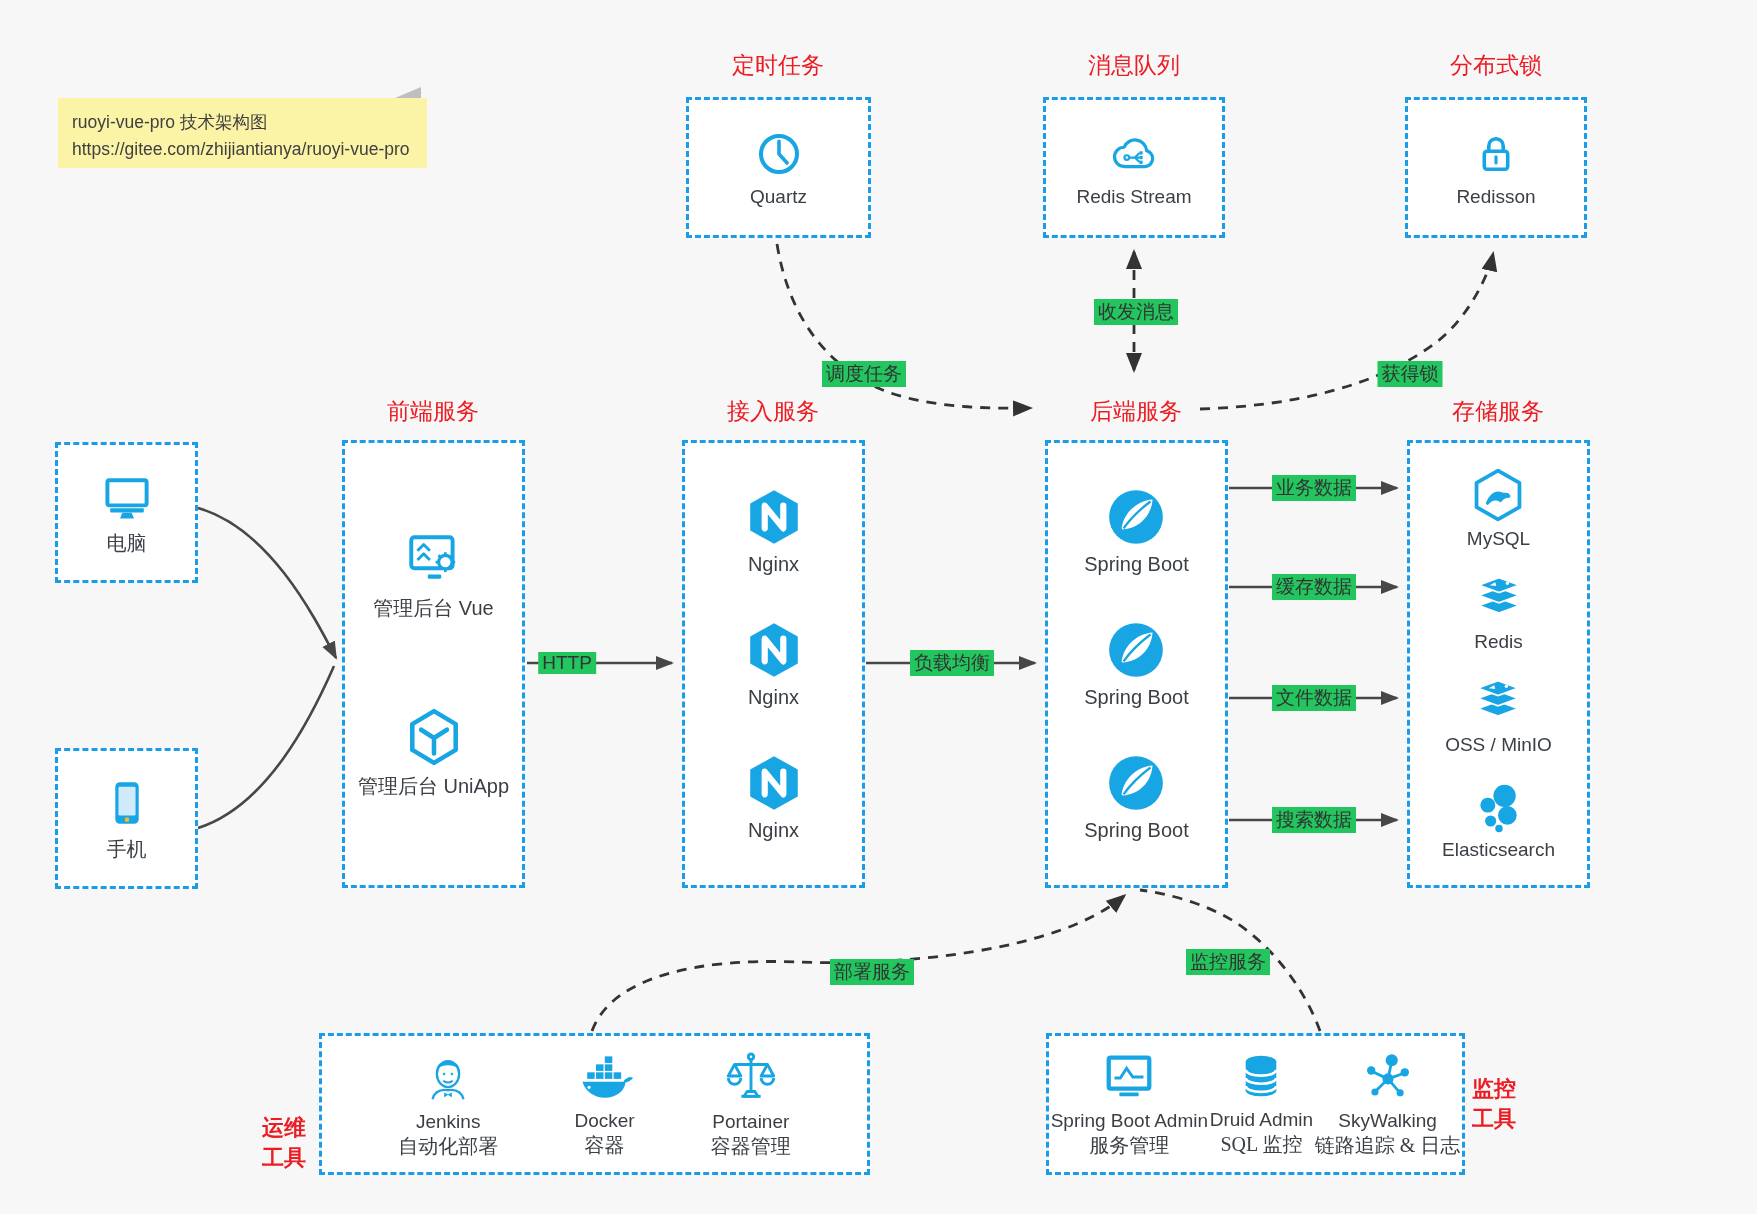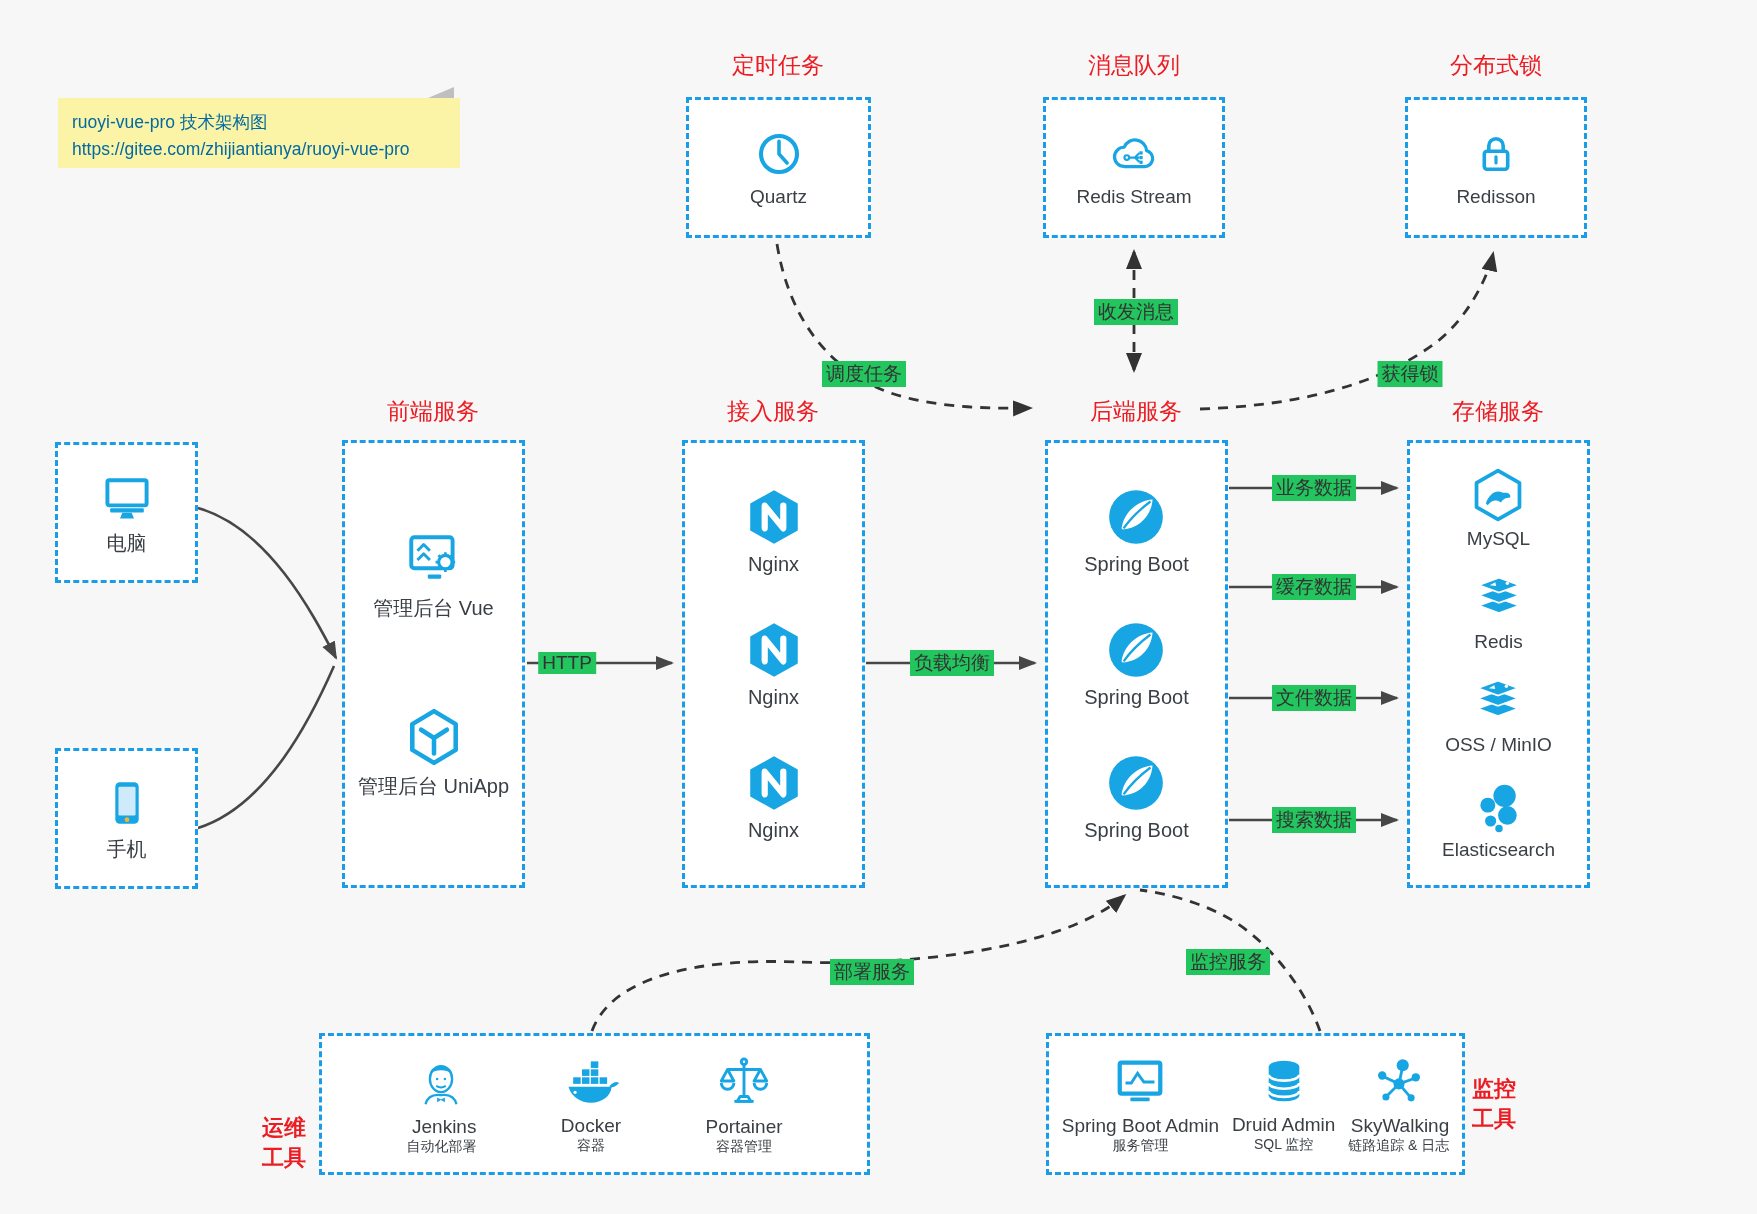--- a/index.html
+++ b/index.html
@@ -1,32 +1,32 @@
 <!DOCTYPE html>
 <html><head>
 <meta charset="utf-8">
 <style>
   html,body{margin:0;padding:0;background:#f7f7f7;}
   body{font-family:"Liberation Sans","DejaVu Sans",sans-serif;}
   #canvas{position:relative;width:1757px;height:1214px;background:#f7f7f7;overflow:hidden;}
   svg.connectors{position:absolute;left:0;top:0;width:1757px;height:1214px;pointer-events:none;}
 
   
-  .note{position:absolute;left:58px;top:98px;width:402px;height:70px;background:#fbf3a6;
-        color:#0369a1;font-size:17.5px;line-height:1.55;padding:11px 0 0 14px;box-sizing:border-box;}
+  .note{position:absolute;left:58px;top:98px;width:369px;height:70px;background:#fbf3a6;
+        color:#404040;font-size:17.5px;line-height:1.55;padding:11px 0 0 14px;box-sizing:border-box;}
   .note .fold{position:absolute;top:-11px;right:6px;width:0;height:0;
         border-bottom:11px solid #bfbfbf;border-left:26px solid transparent;}
 
   
   .dbox{position:absolute;background:#ffffff;border:3px dashed #1b9ce8;box-sizing:border-box;
         display:flex;flex-direction:column;align-items:center;justify-content:space-evenly;}
   .item{display:flex;flex-direction:column;align-items:center;gap:5px;}
   .item .lbl{font-size:20px;color:#3a3f45;white-space:nowrap;text-align:center;}
-  .item .lbl.small{font-size:19px;text-align:right;}
-  .item .sub{font-size:14px;color:#3a3f45;white-space:nowrap;text-align:center;margin-top:0;}
+  .item .lbl.small{font-size:19px;}
+  .item .sub{font-size:20px;color:#3a3f45;white-space:nowrap;text-align:center;margin-top:0;font-family:Liberation Serif, serif;}
   .hrow{flex-direction:row;}
 
   
   .col-title{position:absolute;transform:translateX(-50%);color:#ec1c23;font-weight:normal;
              font-size:23px;white-space:nowrap;}
   .side-title{position:absolute;color:#ec1c23;font-weight:bold;font-size:22px;line-height:1.35;
               text-align:center;white-space:pre-line;transform:translate(-50%,-50%);}
 
   
   .edge-label{position:absolute;transform:translate(-50%,-50%);background:#22c55e;

